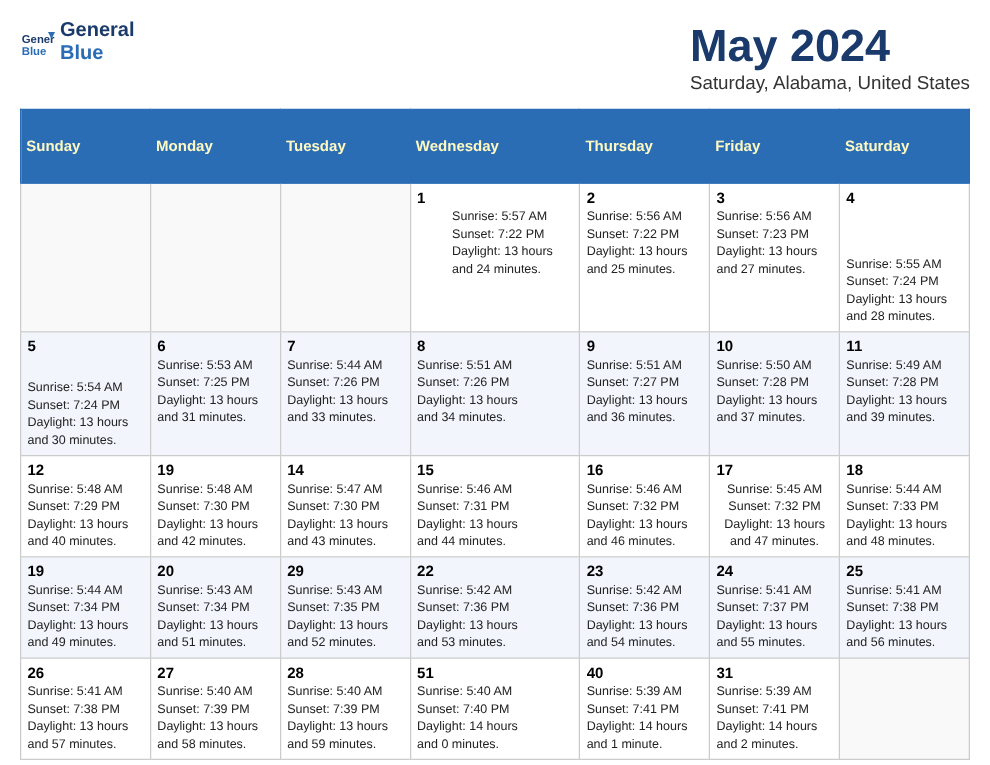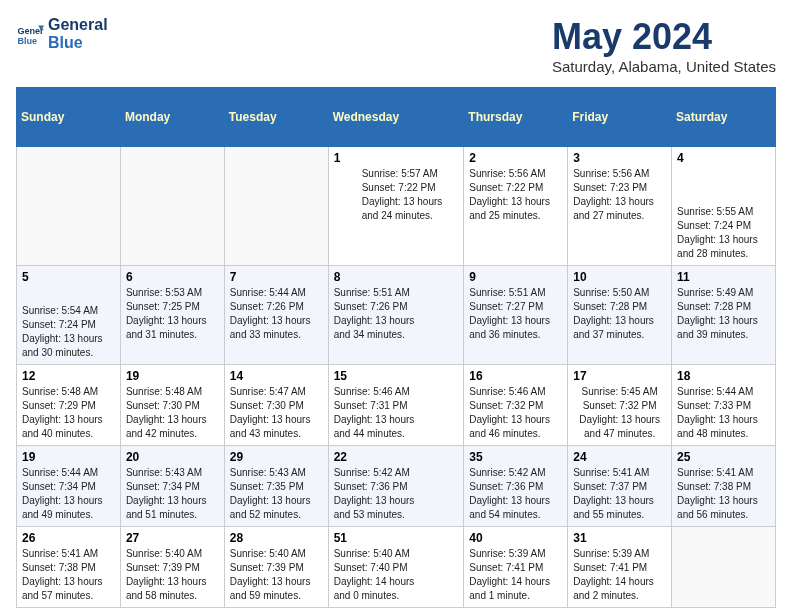--- a/index.html
+++ b/index.html
@@ -273,21 +273,21 @@
 and 52 minutes.</div>
         </td>
         <td>
           <div class="day-number">22</div>
           <div class="day-info" style="white-space: pre-line;">Sunrise: 5:42 AM
 Sunset: 7:36 PM
 Daylight: 13 hours
 and 53 minutes.</div>
         </td>
         <td>
-          <div class="day-number">35</div>
+          <div class="day-number">23</div>
           <div class="day-info" style="white-space: pre-line;">Sunrise: 5:42 AM
 Sunset: 7:36 PM
 Daylight: 13 hours
 and 54 minutes.</div>
         </td>
         <td>
           <div class="day-number">24</div>
           <div class="day-info" style="white-space: pre-line;">Sunrise: 5:41 AM
 Sunset: 7:37 PM
 Daylight: 13 hours

